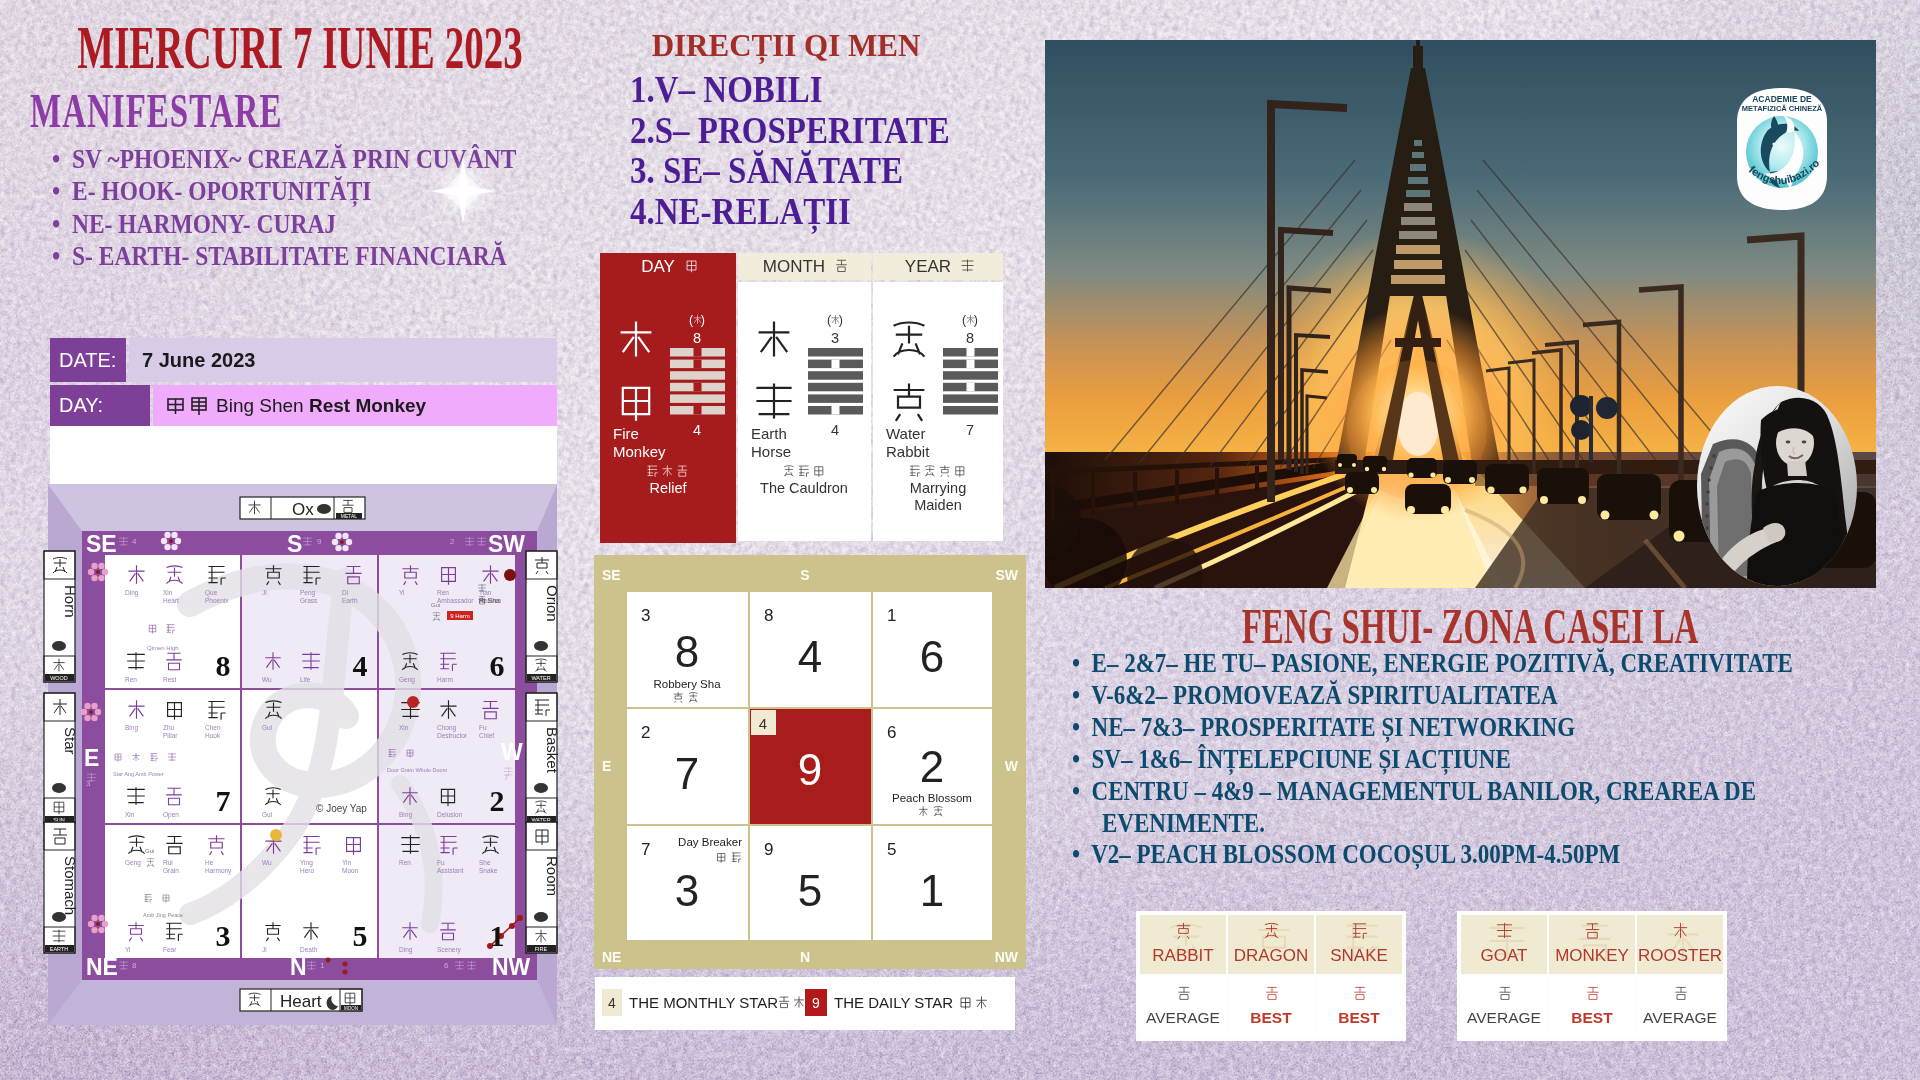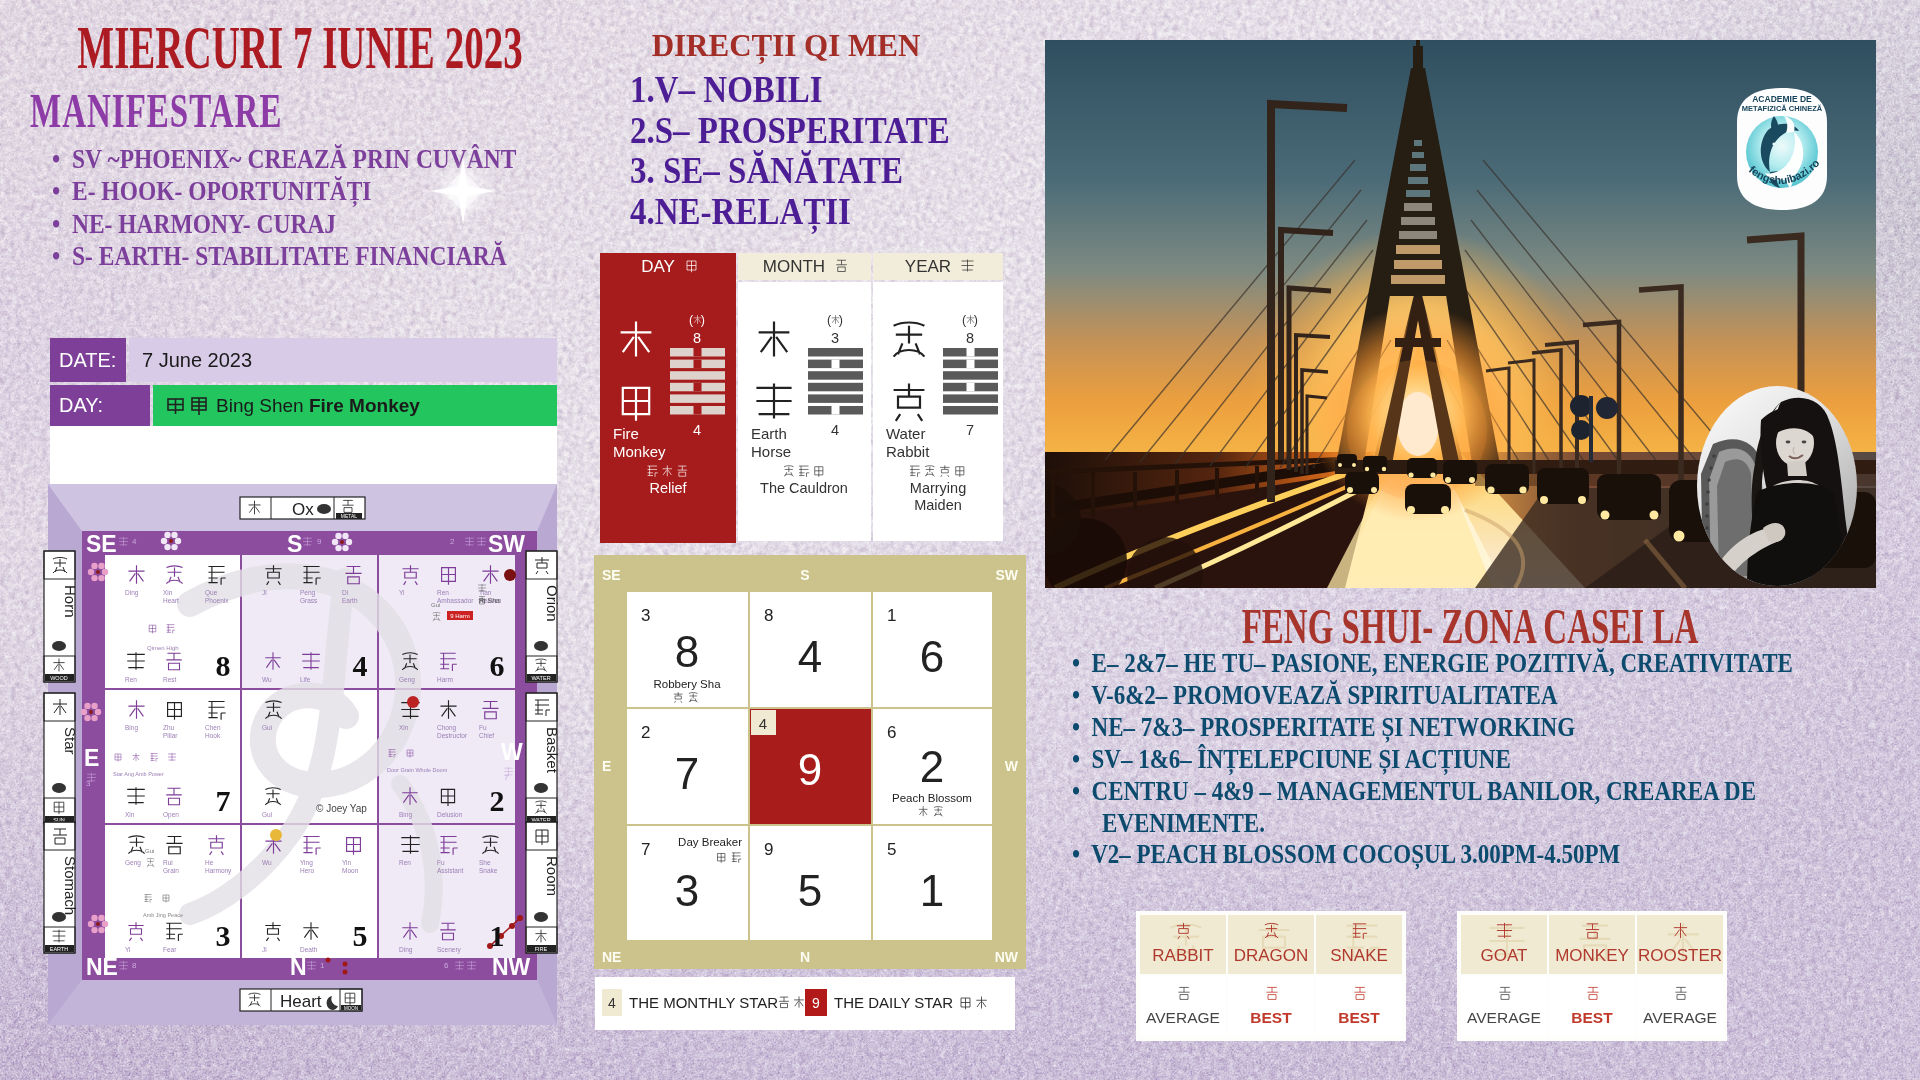--- a/index.html
+++ b/index.html
@@ -86,36 +86,36 @@
       <path d="M45 2 L51 39 L88 45 L51 51 L45 88 L39 51 L2 45 L39 39 Z"></path>
 <path d="M45 18 L58 32 L72 45 L58 58 L45 72 L32 58 L18 45 L32 32 Z" opacity=".55"></path>
     </g>
 <circle cx="45" cy="45" r="9" fill="#fff"></circle>
 </svg>
 
 <div class="abs" style="left:50px;top:338px;width:507px">
 
 <div style="display:flex;height:44px;margin-bottom:3px">
 <div style="width:76px;background:#7d3f98;color:#fff;font-size:20px;display:flex;align-items:center;padding-left:9px;margin-right:3px">DATE:</div>
-<div style="flex:1;background:#d7cbe7;color:#1a1a1a;font-size:20px;font-weight:normal;display:flex;align-items:center;padding-left:13px">7 June 2023</div>
+<div style="flex:1;background:#d7cbe7;color:#1a1a1a;font-size:20px;font-weight:bold;display:flex;align-items:center;padding-left:13px">7 June 2023</div>
 </div>
 
 <div style="display:flex;height:41px">
 <div style="width:100px;background:#7d3f98;color:#fff;font-size:20px;display:flex;align-items:center;padding-left:9px;margin-right:3px">DAY:</div>
-<div style="flex:1;background:#22c55e;color:#1a1a1a;font-size:19px;display:flex;align-items:center;padding-left:13px"><svg width="44" height="20" viewBox="0 0 44 20" style="margin-right:6px">
+<div style="flex:1;background:#f0abfc;color:#1a1a1a;font-size:19px;display:flex;align-items:center;padding-left:13px"><svg width="44" height="20" viewBox="0 0 44 20" style="margin-right:6px">
           <g stroke="#222" stroke-width="1.6" fill="none">
             <rect x="2" y="3" width="15" height="11"></rect>
             <line x1="2" y1="8.5" x2="17" y2="8.5"></line>
             <line x1="9.5" y1="3" x2="9.5" y2="18"></line>
             <rect x="26" y="2" width="14" height="12"></rect>
             <line x1="26" y1="6" x2="40" y2="6"></line>
             <line x1="26" y1="10" x2="40" y2="10"></line>
             <line x1="33" y1="2" x2="33" y2="19"></line>
           </g>
-        </svg>Bing Shen&nbsp;<b>Fire Monkey</b></div>
+        </svg>Bing Shen&nbsp;<b>Rest Monkey</b></div>
 </div>
 
 <div style="height:58px;background:#fff;margin-top:0px"></div>
 </div>
 
 <svg class="abs" style="left:40px;top:484px" width="520" height="547" viewBox="0 0 520 547">
 
 <rect x="8" y="0" width="509" height="541" fill="#c9bcdc"></rect>
 <polygon points="8,0 42,47 42,496 8,541" fill="#b9a8d1"></polygon>
 <polygon points="517,0 497,47 497,496 517,541" fill="#b9a8d1"></polygon>

